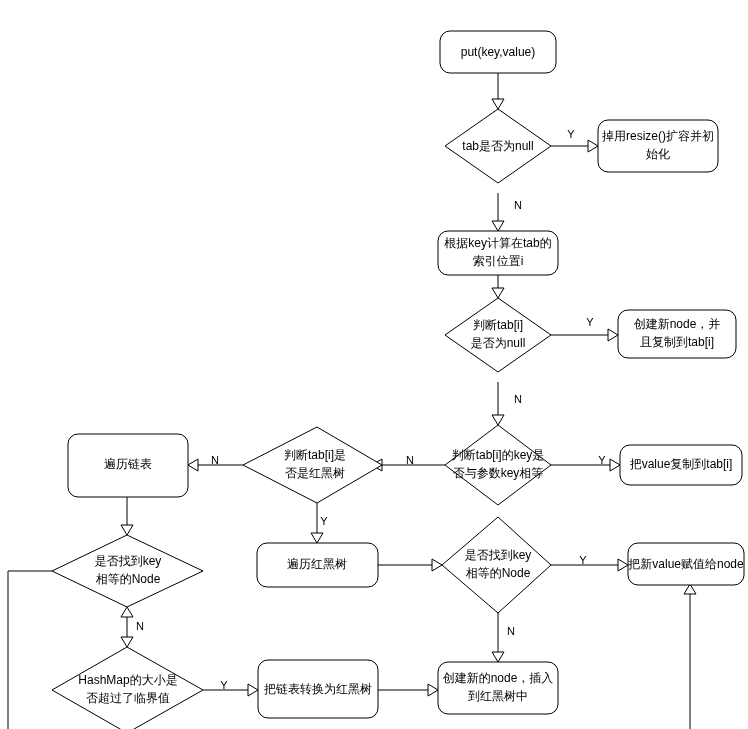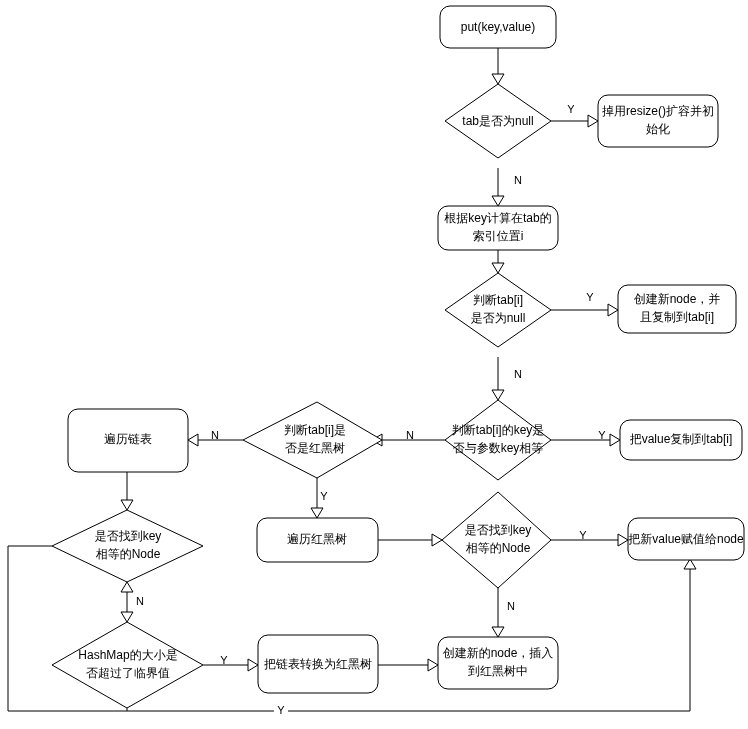--- a/index.html
+++ b/index.html
@@ -10,20 +10,21 @@
   body {
     width: 748px;
     height: 729px;
     font-family: "Liberation Sans", "DejaVu Sans", sans-serif;
     overflow: hidden;
   }
   #flowchart-root {
     position: relative;
     width: 748px;
     height: 610px;
+    margin-top: 25px;
   }
   svg#flow-svg {
     display: block;
     width: 748px;
     height: 729px;
   }
   .shape-fill {
     fill: #ffffff;
     stroke: #000000;
     stroke-width: 1;

